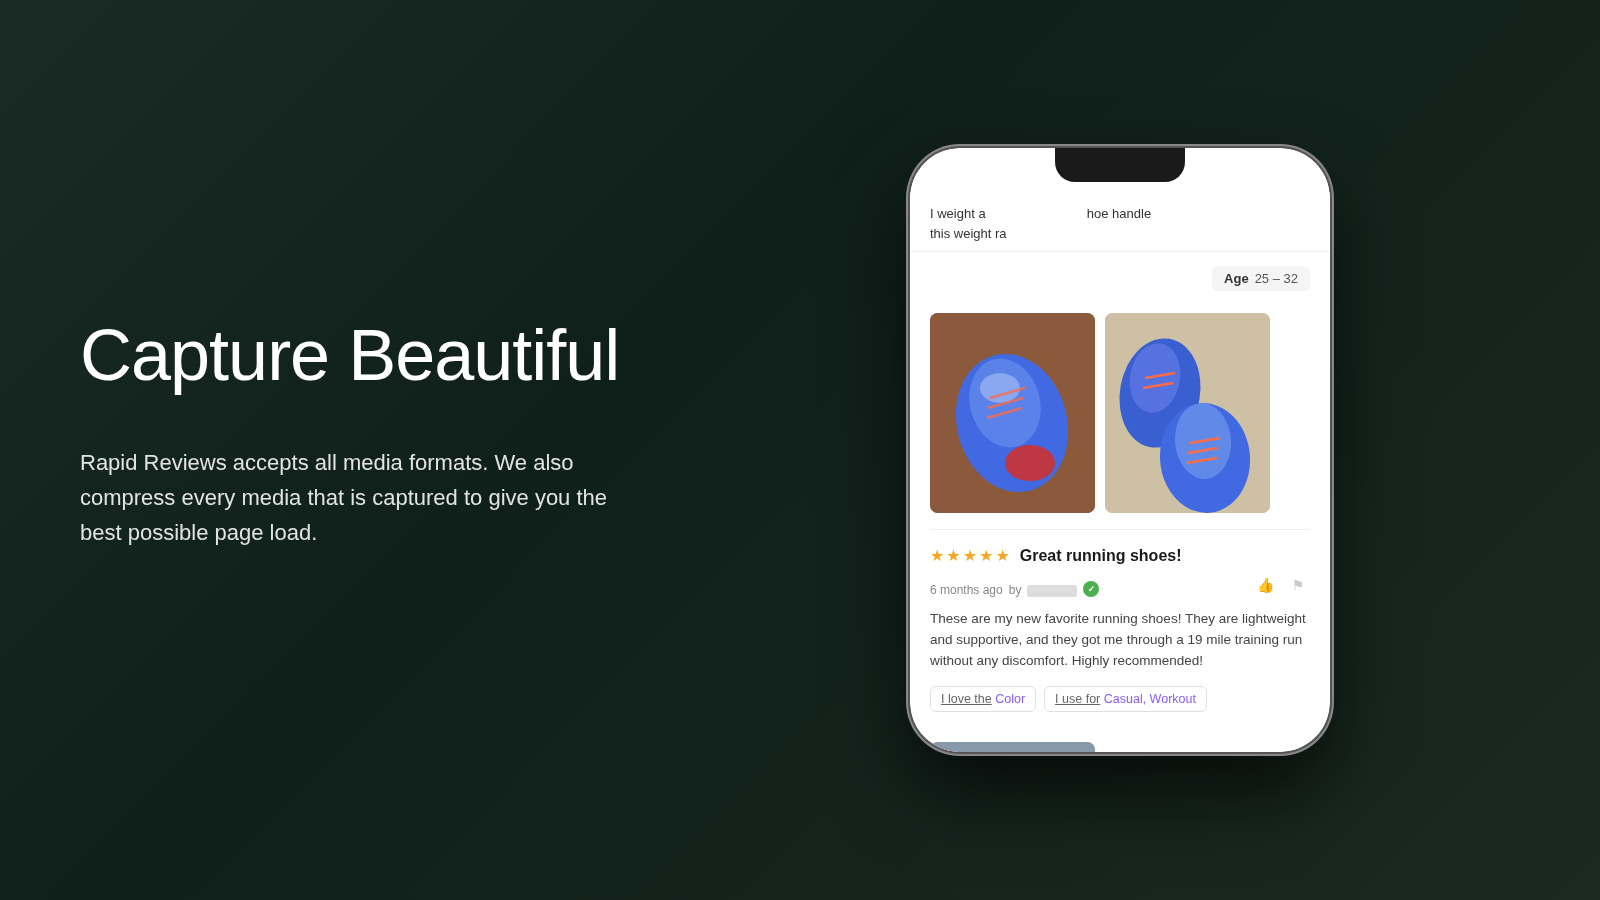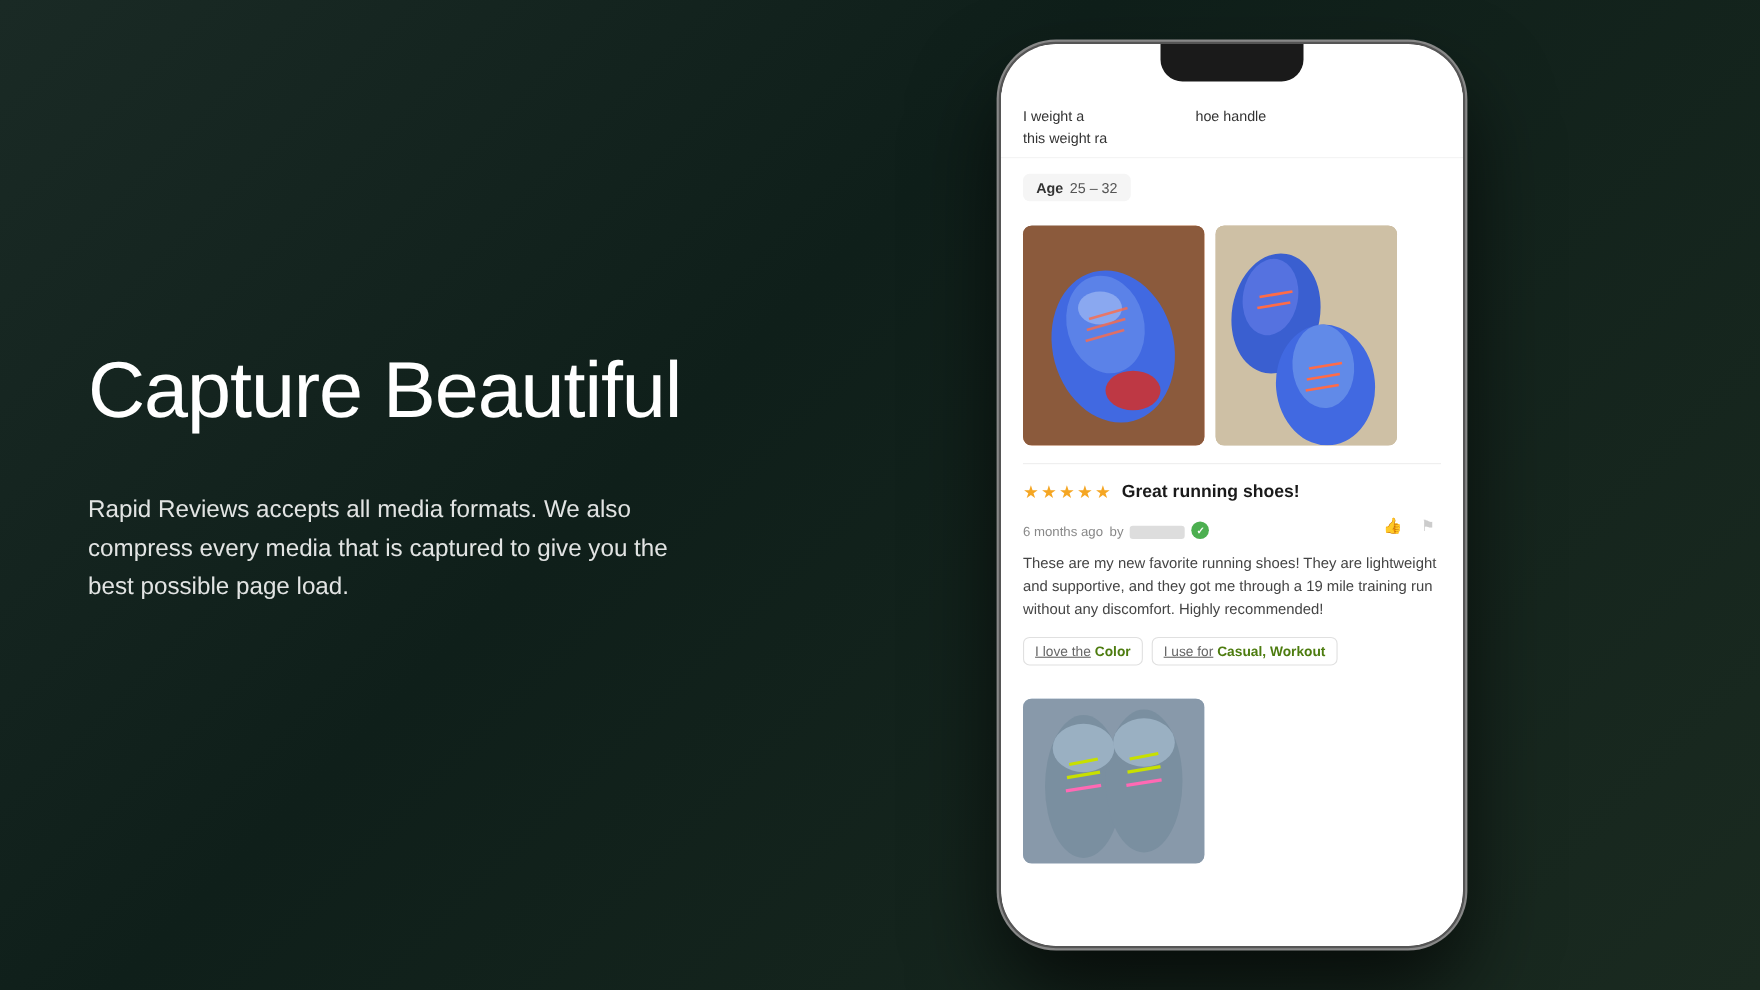--- a/index.html
+++ b/index.html
@@ -42,21 +42,21 @@
       flex: 1;
       display: flex;
       justify-content: center;
       align-items: center;
       padding-right: 60px;
     }
 
     
     .phone-mockup {
       width: 420px;
-      height: 820px;
+      height: 604px;
       background: #1a1a1a;
       border-radius: 50px;
       position: relative;
       box-shadow:
         0 0 0 2px #555,
         0 0 0 4px #888,
         0 40px 80px rgba(0,0,0,0.7),
         inset 0 0 0 2px #333;
       overflow: hidden;
     }
@@ -115,20 +115,21 @@
     .top-partial-text {
       font-size: 13px;
       color: #333;
       line-height: 1.5;
     }
 
     
     .age-section {
       padding: 14px 20px;
       background: white;
+      text-align: right;
     }
 
     .age-badge {
       display: inline-flex;
       align-items: center;
       gap: 6px;
       background: #f5f5f5;
       border-radius: 6px;
       padding: 5px 12px;
       font-size: 13px;
@@ -274,22 +275,22 @@
       color: #444;
     }
 
     .tag .tag-key {
       font-weight: 400;
       color: #666;
       text-decoration: underline;
     }
 
     .tag .tag-value {
-      font-weight: 700;
-      color: #4d7c0f;
+      font-weight: 400;
+      color: #8b5cf6;
     }
 
     
     .bottom-photo {
       padding: 0 20px;
     }
 
     .bottom-photo-img {
       width: 165px;
       height: 150px;

